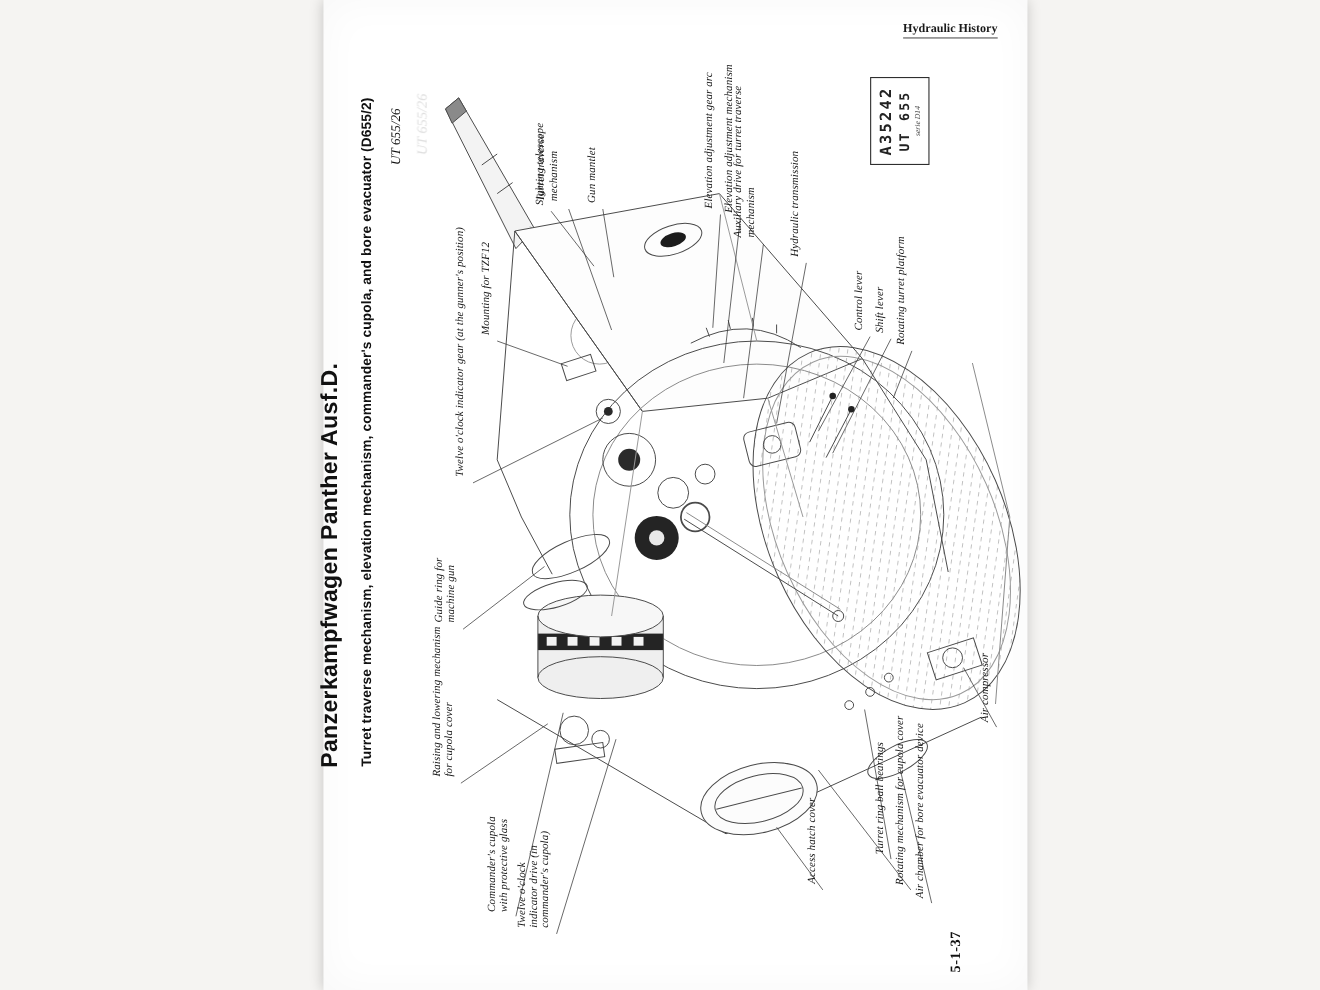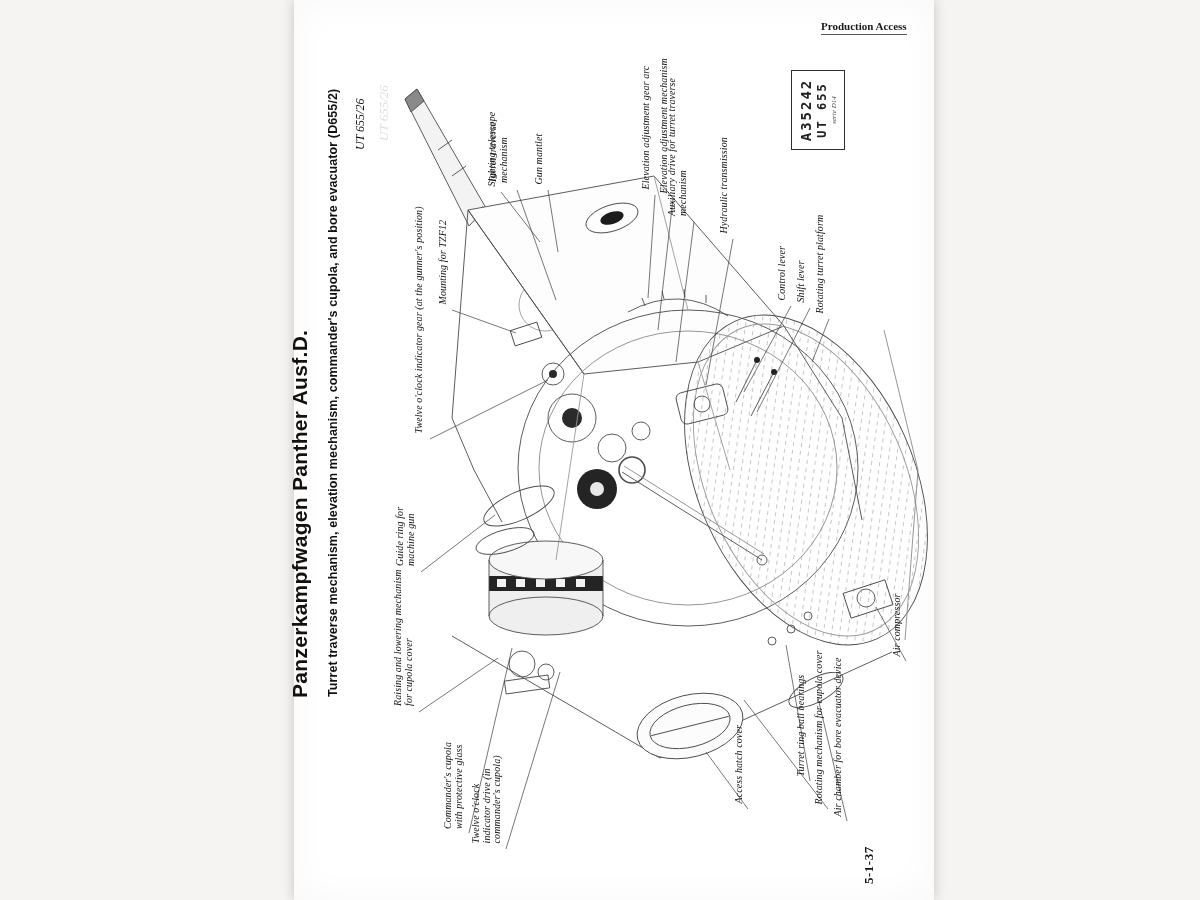--- a/index.html
+++ b/index.html
@@ -176,21 +176,21 @@
     <line x1="469" y1="833" x2="512" y2="648"></line>
     <line x1="506" y1="849" x2="560" y2="672"></line>
     <line x1="748" y1="809" x2="706" y2="752"></line>
     <line x1="810" y1="781" x2="786" y2="645"></line>
     <line x1="828" y1="809" x2="744" y2="700"></line>
     <line x1="847" y1="821" x2="818" y2="698"></line>
     <line x1="906" y1="661" x2="876" y2="607"></line>
   </g>
 </svg>
 
-<div class="running-header">Production Access</div>
+<div class="running-header">Hydraulic History</div>
 
 <div class="vtext title1">Panzerkampfwagen Panther Ausf.D.</div>
 <div class="vtext title2">Turret traverse mechanism, elevation mechanism, commander's cupola, and bore evacuator (D655/2)</div>
 <div class="vtext docref">UT 655/26</div>
 <div class="vtext ghost">UT 655/26</div>
 
 <div class="stamp">
   <div class="stamp-l1">A35242</div>
   <div class="stamp-l2">UT 655</div>
   <div class="stamp-l3">serie D14</div>

